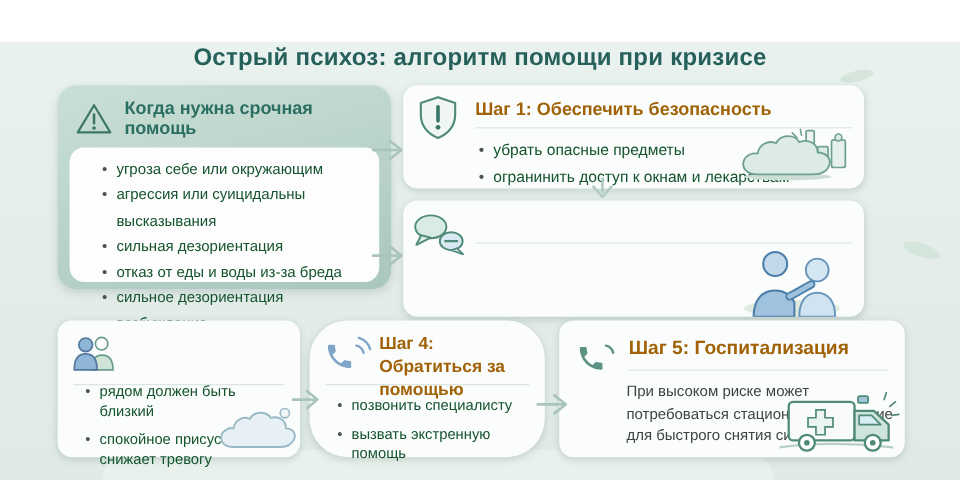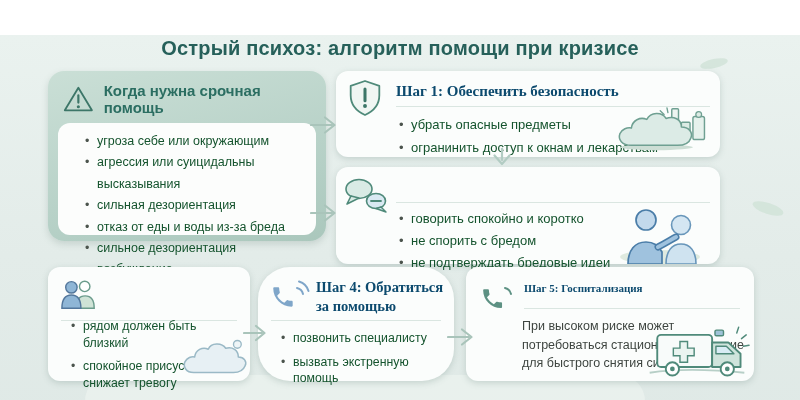--- a/index.html
+++ b/index.html
@@ -28,21 +28,21 @@
     padding:8px 8px 8px 24px;height:96px;}
 
   .bullets{list-style:none;margin:0;padding:0;font-size:12.5px;color:#14532d;}
   .bullets li{position:relative;padding-left:15px;}
   .bullets li::before{content:"•";position:absolute;left:3px;color:#4b544d;}
   .panel-body .bullets li{line-height:21.4px;}
 
   
   .card{position:absolute;background:#fbfdfc;border-radius:12px;
     box-shadow:0 2px 6px rgba(90,125,115,.25);}
-  .card-header{position:absolute;font-weight:bold;color:#0c4a6e;font-size:15px;font-family:Liberation Serif, serif;}
+  .card-header{position:absolute;font-weight:bold;color:#a16207;font-size:15px;}
   .rule{position:absolute;height:1px;background:#dae6e1;}
   .abs{position:absolute;}
 
   .card1{left:336px;top:36px;width:384px;height:86px;}
   .card2{left:336px;top:132px;width:384px;height:97px;}
   .card1 .bullets li{line-height:23px;font-size:13px;}
   .card2 .bullets li{line-height:22px;font-size:13px;}
 
   .card3{left:48px;top:232px;width:202px;height:114px;}
   .card4{left:258px;top:232px;width:196px;height:114px;border-radius:32px;}
@@ -128,25 +128,20 @@
 
   <div class="card card2">
     <svg class="abs" style="left:8px;top:10px;" width="46" height="36" viewBox="0 0 46 36">
       <ellipse cx="15" cy="12" rx="13" ry="9.5" fill="#d9ebe5" stroke="#4f8a7a" stroke-width="1.6"></ellipse>
       <path d="M7 19 L3 27 L15 21 Z" fill="#d9ebe5" stroke="#4f8a7a" stroke-width="1.6" stroke-linejoin="round"></path>
       <ellipse cx="32" cy="24" rx="9.5" ry="7.5" fill="#d9e9f2" stroke="#4f8a7a" stroke-width="1.6"></ellipse>
       <path d="M37 30 L42 35 L32 31.5 Z" fill="#d9e9f2" stroke="#4f8a7a" stroke-width="1.4" stroke-linejoin="round"></path>
       <line x1="27" y1="24" x2="37" y2="24" stroke="#4f8a7a" stroke-width="1.8" stroke-linecap="round"></line>
     </svg>
     <div class="rule" style="left:60px;right:10px;top:35px;"></div>
-    <ul class="bullets abs" style="left:60px;top:41px;">
-      <li>говорить спокойно и коротко</li>
-      <li>не спорить с бредом</li>
-      <li>не подтверждать бредовые идеи</li>
-    </ul>
     <svg class="abs" style="right:10px;bottom:0;" width="92" height="58" viewBox="0 0 92 58">
       <ellipse cx="42" cy="51" rx="40" ry="7" fill="#cfe0cf" opacity="0.65"></ellipse>
       <circle cx="63" cy="19" r="9.5" fill="#d4e6f2" stroke="#6896ba" stroke-width="1.6"></circle>
       <path d="M48 58 C48 45 54 38 63 38 C72 38 78 45 78 58 Z" fill="#cfe3f0" stroke="#6896ba" stroke-width="1.6"></path>
       <circle cx="28" cy="14" r="10" fill="#c2d9ec" stroke="#4a7da8" stroke-width="1.7"></circle>
       <path d="M10 58 C10 44 17 36 28 36 C36 36 41 40 44 46 L44 58 Z" fill="#9fc2de" stroke="#4a7da8" stroke-width="1.7"></path>
       <path d="M40 41 C48 37 54 33 58 31" stroke="#4a7da8" stroke-width="7" fill="none" stroke-linecap="round"></path>
       <path d="M40 41 C48 37 54 33 58 31" stroke="#9fc2de" stroke-width="4" fill="none" stroke-linecap="round"></path>
     </svg>
   </div>
@@ -195,21 +190,21 @@
     <path d="M15 2.5 L24.5 10 L15 17.5" stroke="#a9c4ba" stroke-width="2.2" fill="none" stroke-linecap="round" stroke-linejoin="round"></path>
   </svg>
 
   <div class="card card5">
     <svg class="abs" style="left:13px;top:11px;" width="36" height="34" viewBox="0 0 36 34">
       <g transform="translate(1,8) scale(1.05)">
         <path d="M6.62 10.79c1.44 2.83 3.76 5.14 6.59 6.59l2.2-2.2c.27-.27.67-.36 1.02-.24 1.12.37 2.33.57 3.57.57.55 0 1 .45 1 1V20c0 .55-.45 1-1 1-9.39 0-17-7.61-17-17 0-.55.45-1 1-1h3.5c.55 0 1 .45 1 1 0 1.25.2 2.45.57 3.57.11.35.03.74-.25 1.02l-2.2 2.2z" fill="#5d9183"></path>
       </g>
       <path d="M26 10 a8 8 0 0 1 6 6" fill="none" stroke="#5d9183" stroke-width="2" stroke-linecap="round"></path>
     </svg>
-    <div class="card-header" style="left:58px;top:15px;font-size:11px;">Шаг 5: Госпитализация</div>
+    <div class="card-header" style="left:58px;top:15px;font-size:16px;">Шаг 5: Госпитализация</div>
     <div class="rule" style="left:58px;right:14px;top:41px;"></div>
     <div class="step5-text">При высоком риске может потребоваться стационарное лечение для быстрого снятия симптомов.</div>
     <svg class="abs" style="right:4px;bottom:2px;" width="106" height="58" viewBox="0 0 112 60">
       <path d="M6 54 Q46 48 106 54" stroke="#b7cfc7" fill="none" stroke-width="2"></path>
       <rect x="14" y="14" width="58" height="34" rx="4" fill="#f8fbfa" stroke="#4f8a7a" stroke-width="2"></rect>
       <path d="M38 21 h8 v7 h7 v8 h-7 v7 h-8 v-7 h-7 v-8 h7 z" fill="#eaf4f0" stroke="#4f8a7a" stroke-width="1.5"></path>
       <path d="M72 22 h17 l13 12 v14 h-30 z" fill="#cfe4dc" stroke="#4f8a7a" stroke-width="2" stroke-linejoin="round"></path>
       <path d="M76 26 h11 l8 8 h-19 z" fill="#d8ecf4" stroke="#4f8a7a" stroke-width="1.5" stroke-linejoin="round"></path>
       <rect x="75" y="9" width="9" height="6" rx="1.5" fill="#9fc3d8" stroke="#4f8a7a" stroke-width="1.5"></rect>
       <circle cx="30" cy="50" r="7" fill="#ffffff" stroke="#4f8a7a" stroke-width="2"></circle>

